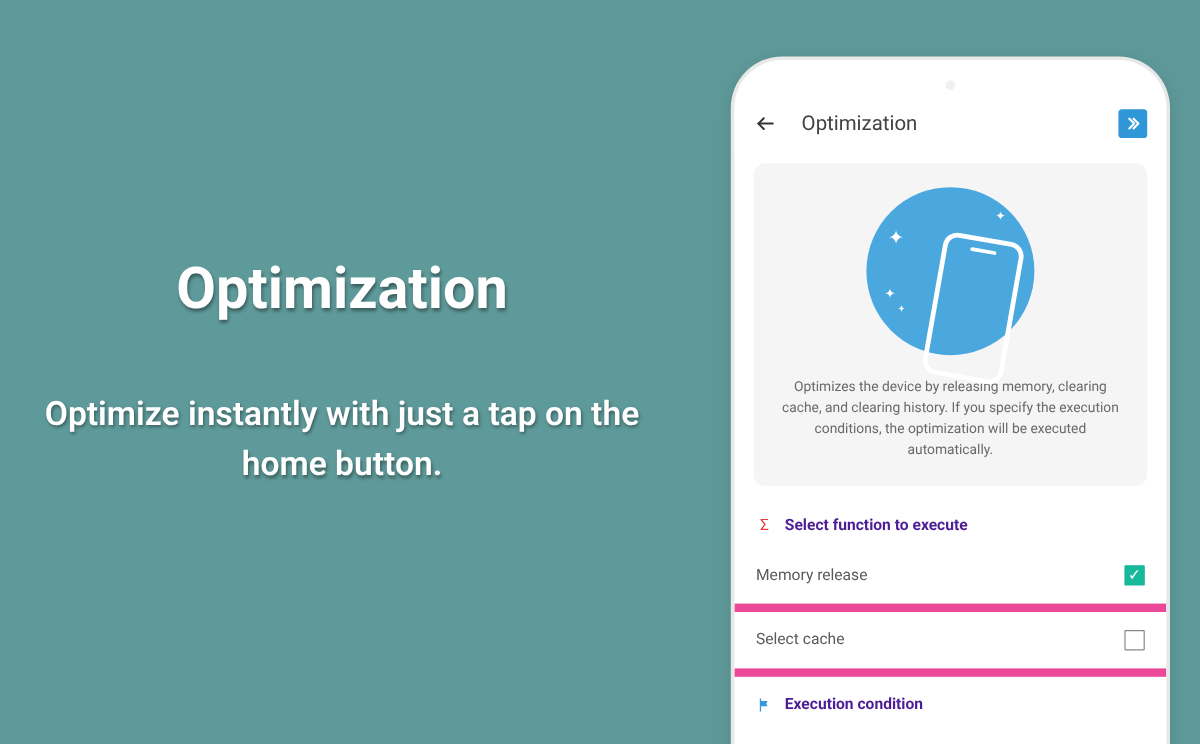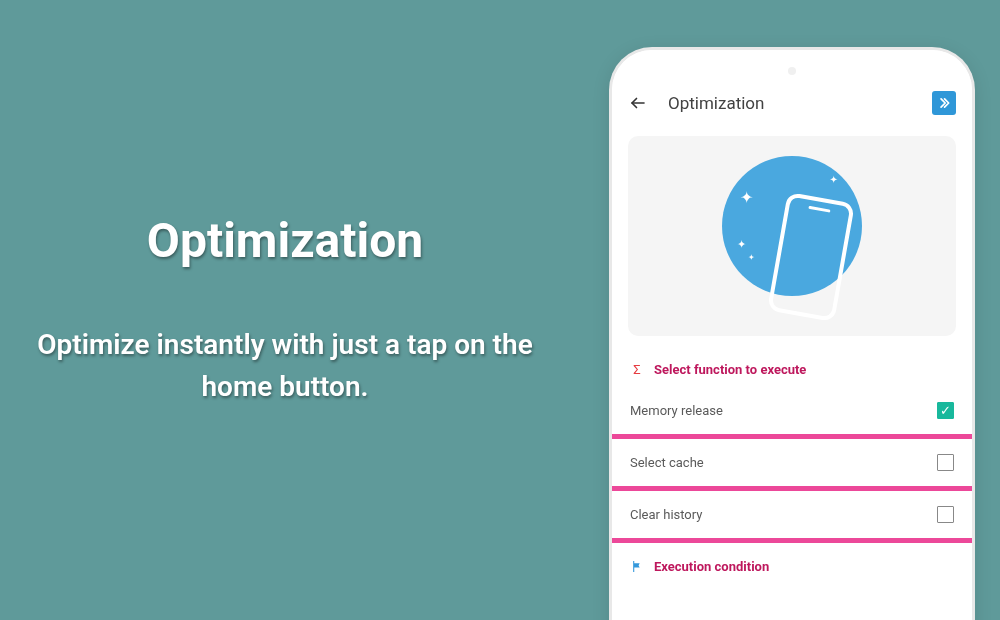--- a/index.html
+++ b/index.html
@@ -161,27 +161,27 @@
       display: inline-flex;
       align-items: center;
       justify-content: center;
       font-size: 13px;
     }
     .section-icon.red { color: #e63c41; }
     .section-icon.blue { color: #3498db; }
     .section-title {
       font-size: 13px;
       font-weight: 700;
-      color: #be185d;
+      color: #4c1d95;
     }
     .list-item {
       display: flex;
       align-items: center;
       padding: 15px 18px;
-      border-bottom: 5px solid #ec4899;
+      border-bottom: 7px solid #ec4899;
       font-size: 13px;
       color: #5a5a5a;
     }
     .list-item:first-of-type {
       border-top: 1px solid #f0f0f0;
     }
     .checkbox {
       margin-left: auto;
       width: 17px;
       height: 17px;
@@ -232,39 +232,36 @@
   </div>
 
   <div class="info-card">
     <div class="hero-circle">
       <div class="phone-outline"></div>
       <span class="sparkle s1">✦</span>
       <span class="sparkle s2">✦</span>
       <span class="sparkle s3">✦</span>
       <span class="sparkle s4">✦</span>
     </div>
+    <p class="info-text">Optimizes the device by releasing memory, clearing cache, and clearing history. If you specify the execution conditions, the optimization will be executed automatically.</p>
   </div>
 
   <div class="section-header">
     <span class="section-icon red">Σ</span>
     <span class="section-title">Select function to execute</span>
   </div>
 
   <div class="list-item">
     <span>Memory release</span>
     <span class="checkbox checked">
       <span class="checkmark">✓</span>
     </span>
   </div>
   <div class="list-item">
     <span>Select cache</span>
-    <span class="checkbox"></span>
-  </div>
-  <div class="list-item">
-    <span>Clear history</span>
     <span class="checkbox"></span>
   </div>
 
   <div class="section-header" style="padding-top:16px;">
     <span class="section-icon blue">
       <svg width="13" height="13" viewBox="0 0 24 24" fill="#3498db">
           <path d="M4 2v20h2v-8h10l-2-4 2-4H6V2H4z"></path>
         </svg>
     </span>
     <span class="section-title">Execution condition</span>

